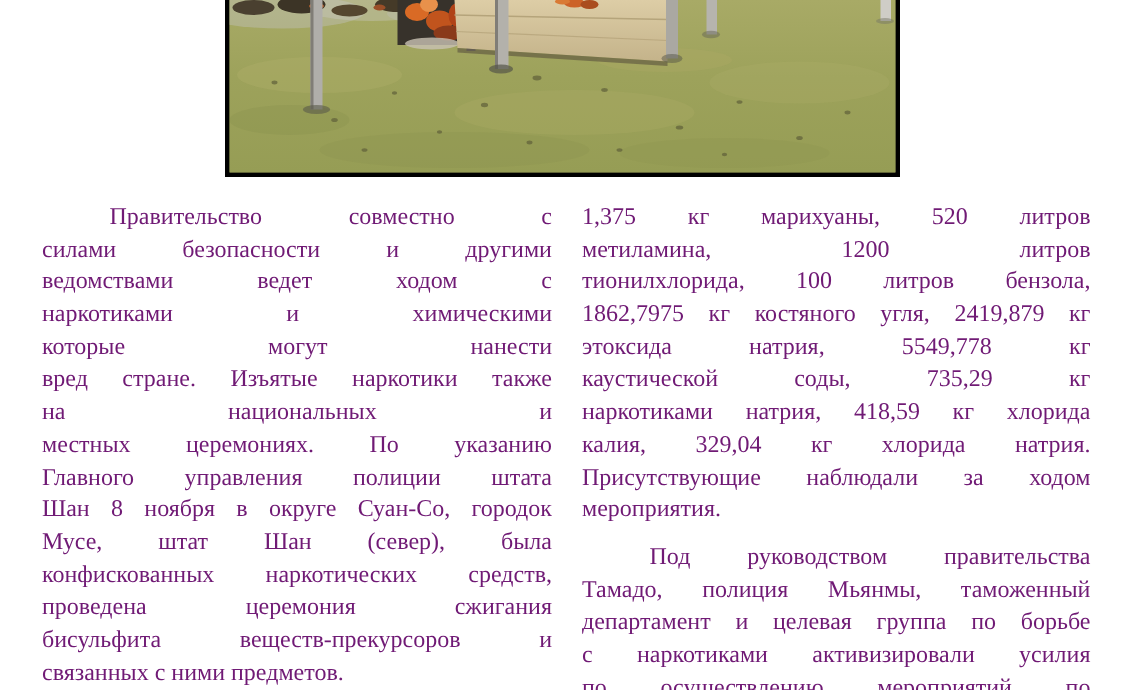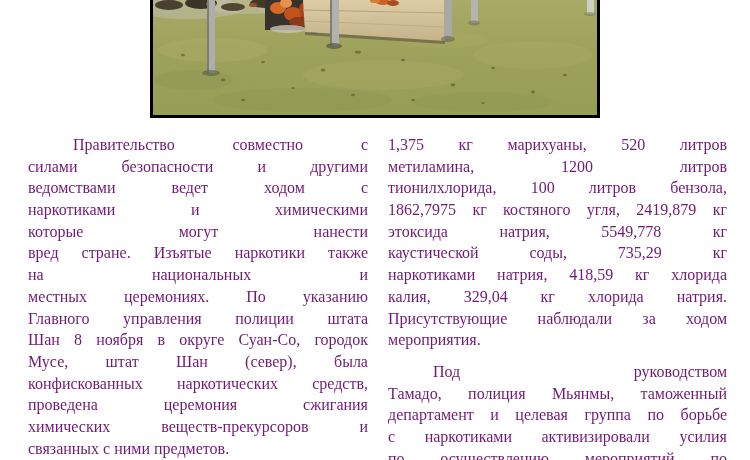--- a/index.html
+++ b/index.html
@@ -116,39 +116,39 @@
         <div class="line just"><span>наркотиками</span><span>и</span><span>химическими</span></div>
         <div class="line just"><span>которые</span><span>могут</span><span>нанести</span></div>
         <div class="line just"><span>вред</span><span>стране.</span><span>Изъятые</span><span>наркотики</span><span>также</span></div>
         <div class="line just"><span>на</span><span>национальных</span><span>и</span></div>
         <div class="line just"><span>местных</span><span>церемониях.</span><span>По</span><span>указанию</span></div>
         <div class="line just"><span>Главного</span><span>управления</span><span>полиции</span><span>штата</span></div>
         <div class="line just"><span>Шан</span><span>8</span><span>ноября</span><span>в</span><span>округе</span><span>Суан-Со,</span><span>городок</span></div>
         <div class="line just"><span>Мусе,</span><span>штат</span><span>Шан</span><span>(север),</span><span>была</span></div>
         <div class="line just"><span>конфискованных</span><span>наркотических</span><span>средств,</span></div>
         <div class="line just"><span>проведена</span><span>церемония</span><span>сжигания</span></div>
-        <div class="line just"><span>химических</span><span>веществ-прекурсоров</span><span>и</span></div>
+        <div class="line just"><span>бисульфита</span><span>веществ-прекурсоров</span><span>и</span></div>
         <div class="line">связанных с ними предметов.</div>
       </div>
     </div>
   <div class="col col-right" id="col-right">
       <div class="para">
         <div class="line just"><span>1,375</span><span>кг</span><span>марихуаны,</span><span>520</span><span>литров</span></div>
         <div class="line just"><span>метиламина,</span><span>1200</span><span>литров</span></div>
         <div class="line just"><span>тионилхлорида,</span><span>100</span><span>литров</span><span>бензола,</span></div>
         <div class="line just"><span>1862,7975</span><span>кг</span><span>костяного</span><span>угля,</span><span>2419,879</span><span>кг</span></div>
         <div class="line just"><span>этоксида</span><span>натрия,</span><span>5549,778</span><span>кг</span></div>
         <div class="line just"><span>каустической</span><span>соды,</span><span>735,29</span><span>кг</span></div>
         <div class="line just"><span>наркотиками</span><span>натрия,</span><span>418,59</span><span>кг</span><span>хлорида</span></div>
         <div class="line just"><span>калия,</span><span>329,04</span><span>кг</span><span>хлорида</span><span>натрия.</span></div>
         <div class="line just"><span>Присутствующие</span><span>наблюдали</span><span>за</span><span>ходом</span></div>
         <div class="line">мероприятия.</div>
       </div>
       <div class="para">
-        <div class="line just indent"><span>Под</span><span>руководством</span></div>
+        <div class="line just indent"><span>Под</span><span>руководством</span><span>правительства</span></div>
         <div class="line just"><span>Тамадо,</span><span>полиция</span><span>Мьянмы,</span><span>таможенный</span></div>
         <div class="line just"><span>департамент</span><span>и</span><span>целевая</span><span>группа</span><span>по</span><span>борьбе</span></div>
         <div class="line just"><span>с</span><span>наркотиками</span><span>активизировали</span><span>усилия</span></div>
         <div class="line just"><span>по</span><span>осуществлению</span><span>мероприятий</span><span>по</span></div>
       </div>
     </div>
 
 </div>
 
 </body></html>

